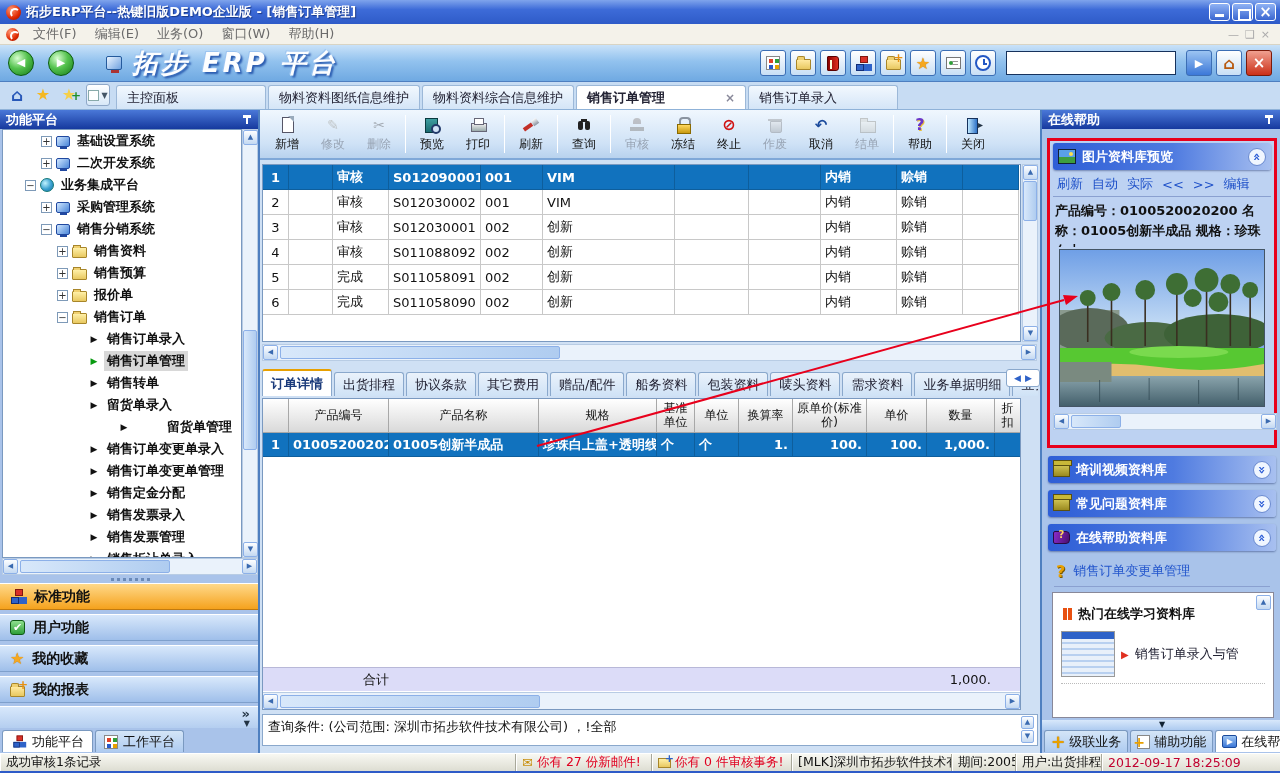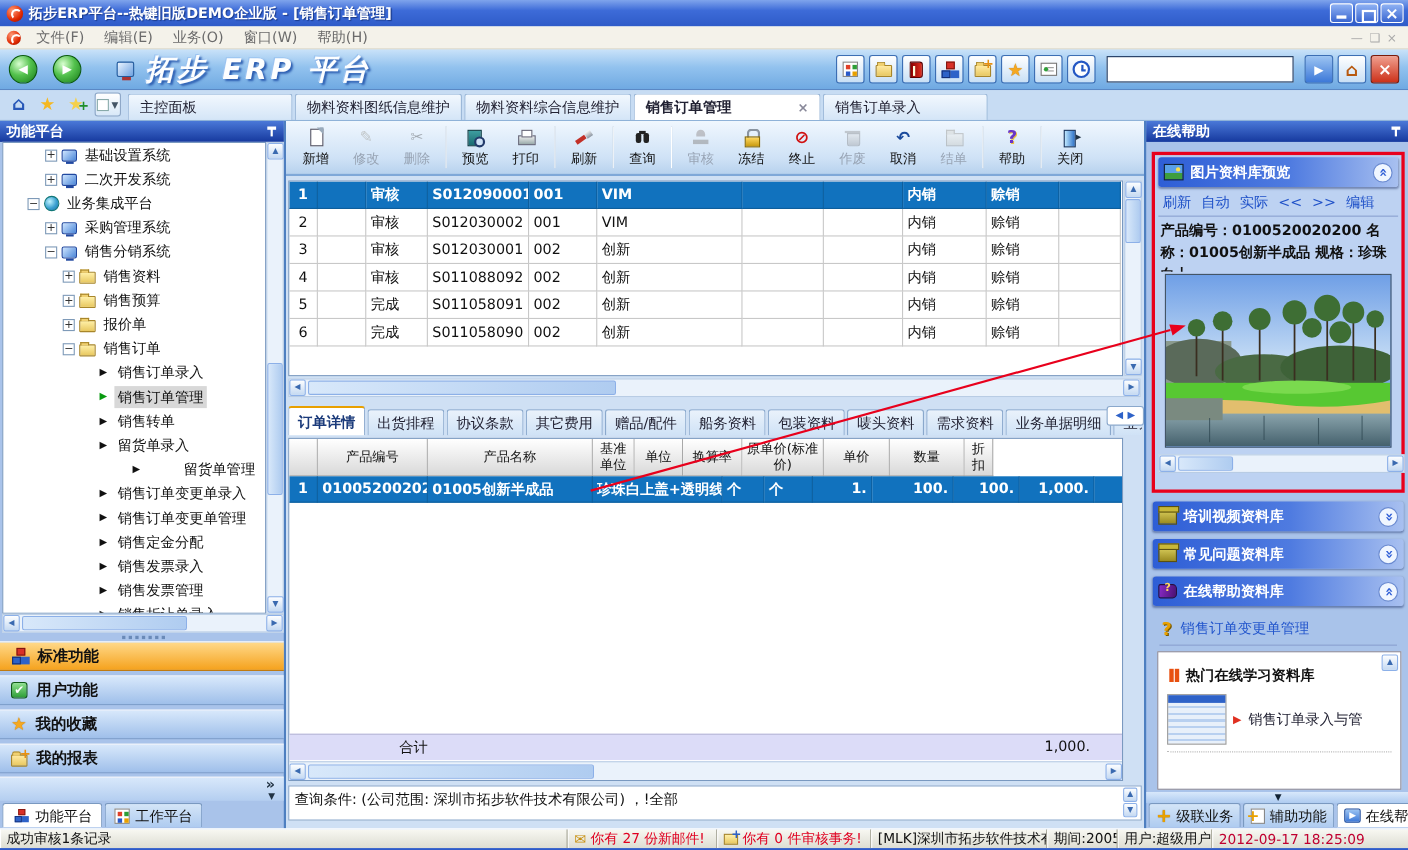--- a/index.html
+++ b/index.html
@@ -122,21 +122,21 @@
   .t-pc::after{content:"";position:absolute;left:3px;bottom:-3px;width:7px;height:2px;background:#2048A0;}
   .t-globe{width:14px;height:14px;border-radius:50%;flex:none;border:1px solid #177;
     background:radial-gradient(circle at 35% 35%,#BFF3FF,#3AA0D0 55%,#1A70A8);}
   .t-folder{width:15px;height:11px;position:relative;background:linear-gradient(#FFF0A8,#E8C860);
     border:1px solid #A8862A;border-radius:1px;flex:none;margin-top:2px;}
   .t-folder::before{content:"";position:absolute;top:-3px;left:0;width:6px;height:2px;background:#F0D070;
     border:1px solid #A8862A;border-bottom:none;}
   .t-leaf{flex:none;font-size:9px;color:#111;width:12px;text-align:center;}
   .t-leaf::before{content:"▶";}
   .selected .t-leaf{color:#089A10;}
-  .t-lbl{padding:1px 3px;font-size:13px;}
+  .t-lbl{padding:1px 3px;font-size:13px;font-weight:bold;}
   
   .sb-v{position:absolute;width:16px;background:#EAF2FB;border:1px solid #B8CCE4;}
   .sb-h{position:absolute;height:17px;background:#EAF2FB;border:1px solid #B8CCE4;display:flex;align-items:center;}
   .sb-arr{width:15px;height:15px;background:linear-gradient(#FDFEFF,#C4D9F2);border:1px solid #8CB0E8;border-radius:2px;
     color:#3A6AB0;font-size:7px;text-align:center;line-height:13px;flex:none;}
   .sb-thumb{background:linear-gradient(90deg,#D8E8FA,#AFCCF0);border:1px solid #8CB0E8;border-radius:2px;}
   .tree-vscroll{right:0;top:19px;height:429px;}
   .tree-vscroll .sb-thumb{position:absolute;left:0;top:200px;width:14px;height:120px;}
   .tree-hscroll{left:2px;top:448px;width:256px;}
   .tree-hscroll .sb-thumb{height:13px;width:150px;margin:0 2px;}
@@ -726,20 +726,21 @@
       <span>◀</span>
       <span>▶</span>
     </div>
 
     <div class="grid-box dg-box">
       <div id="dg-head">
           <div class="g-row">
             <div class="g-hcell dg-hcell" style="width: 26px;"></div>
             <div class="g-hcell dg-hcell" style="width: 100px;">产品编号</div>
             <div class="g-hcell dg-hcell" style="width: 150px;">产品名称</div>
+            <div class="g-hcell dg-hcell" style="width: 118px;">规格</div>
             <div class="g-hcell dg-hcell" style="width: 38px;">基准单位</div>
             <div class="g-hcell dg-hcell" style="width: 44px;">单位</div>
             <div class="g-hcell dg-hcell" style="width: 54px;">换算率</div>
             <div class="g-hcell dg-hcell" style="width: 74px;">原单价(标准价)</div>
             <div class="g-hcell dg-hcell" style="width: 60px;">单价</div>
             <div class="g-hcell dg-hcell" style="width: 68px;">数量</div>
             <div class="g-hcell dg-hcell" style="width: 26px;">折扣</div>
           </div>
         </div>
       <div id="dg-body">
@@ -914,21 +915,21 @@
     <span class="st-seg st-red" style="width:136px;">
         <i class="mail-ico"></i>
         <span>你有 27 份新邮件!</span>
       </span>
     <span class="st-seg st-red" style="width:140px;">
         <i class="task-ico"></i>
         <span>你有 0 件审核事务!</span>
       </span>
     <span class="st-seg" style="width:160px;">[MLK]深圳市拓步软件技术有限公</span>
     <span class="st-seg" style="width:64px;">期间:2005.10</span>
-    <span class="st-seg" style="width:86px;">用户:超级用户</span>
+    <span class="st-seg" style="width:86px;">用户:出货排程</span>
     <span class="st-seg st-dark-red" style="flex:1;border-right:none;">2012-09-17 18:25:09</span>
   </div>
 
   <svg class="annot">
     <line x1="537" y1="446" x2="1064" y2="300" stroke="#E8001C" stroke-width="2"></line>
     <polygon points="1078,296 1066,305 1063,295" fill="#E8001C"></polygon>
   </svg>
 
 </div>
 

